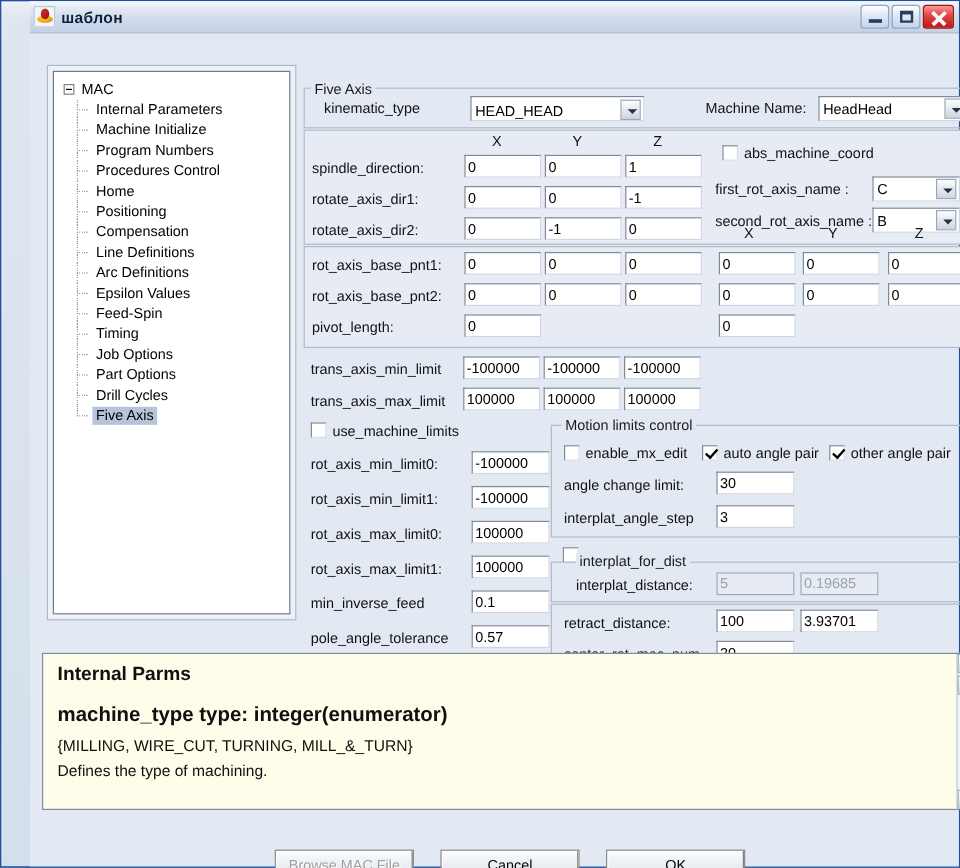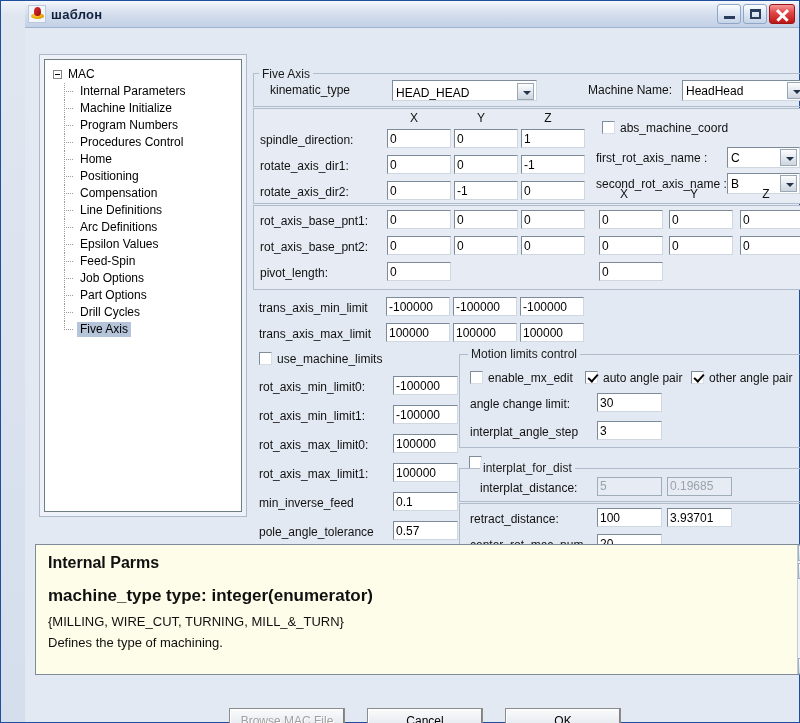--- a/index.html
+++ b/index.html
@@ -324,20 +324,24 @@
           <div class="tree-row child">
             <span class="dash"></span>
             <span class="tree-label">Epsilon Values</span>
           </div>
           <div class="tree-row child">
             <span class="dash"></span>
             <span class="tree-label">Feed-Spin</span>
           </div>
           <div class="tree-row child">
             <span class="dash"></span>
+            <span class="tree-label">Timing</span>
+          </div>
+          <div class="tree-row child">
+            <span class="dash"></span>
             <span class="tree-label">Job Options</span>
           </div>
           <div class="tree-row child">
             <span class="dash"></span>
             <span class="tree-label">Part Options</span>
           </div>
           <div class="tree-row child">
             <span class="dash"></span>
             <span class="tree-label">Drill Cycles</span>
           </div>

